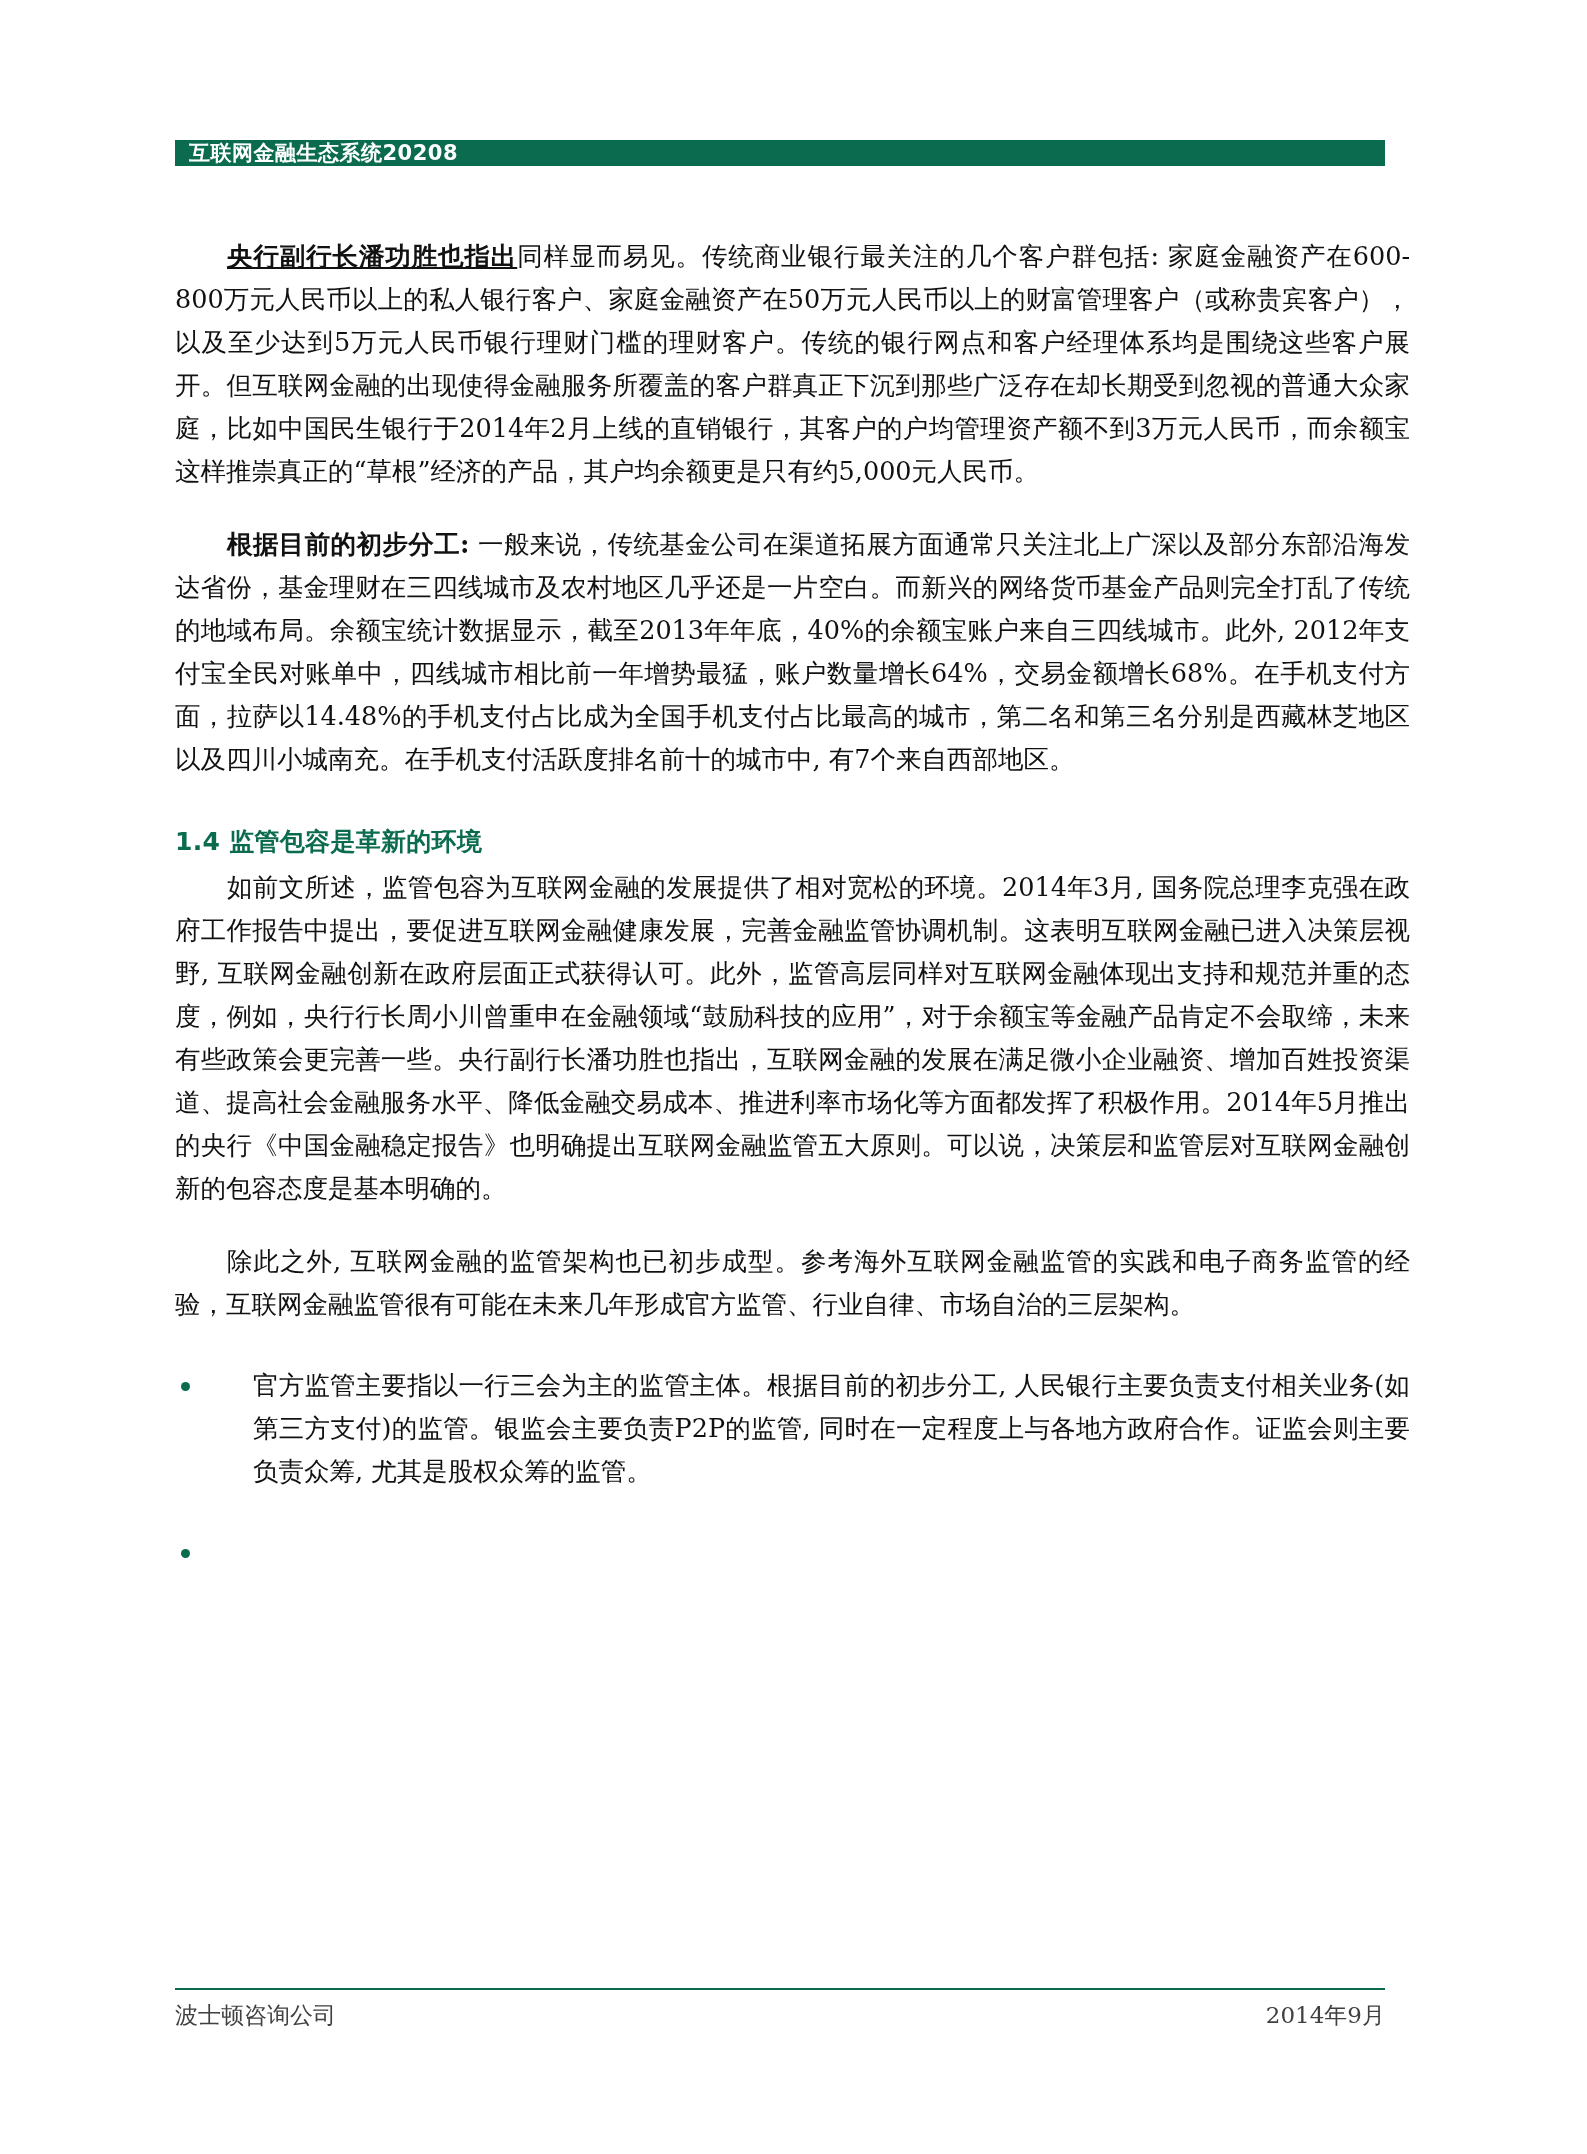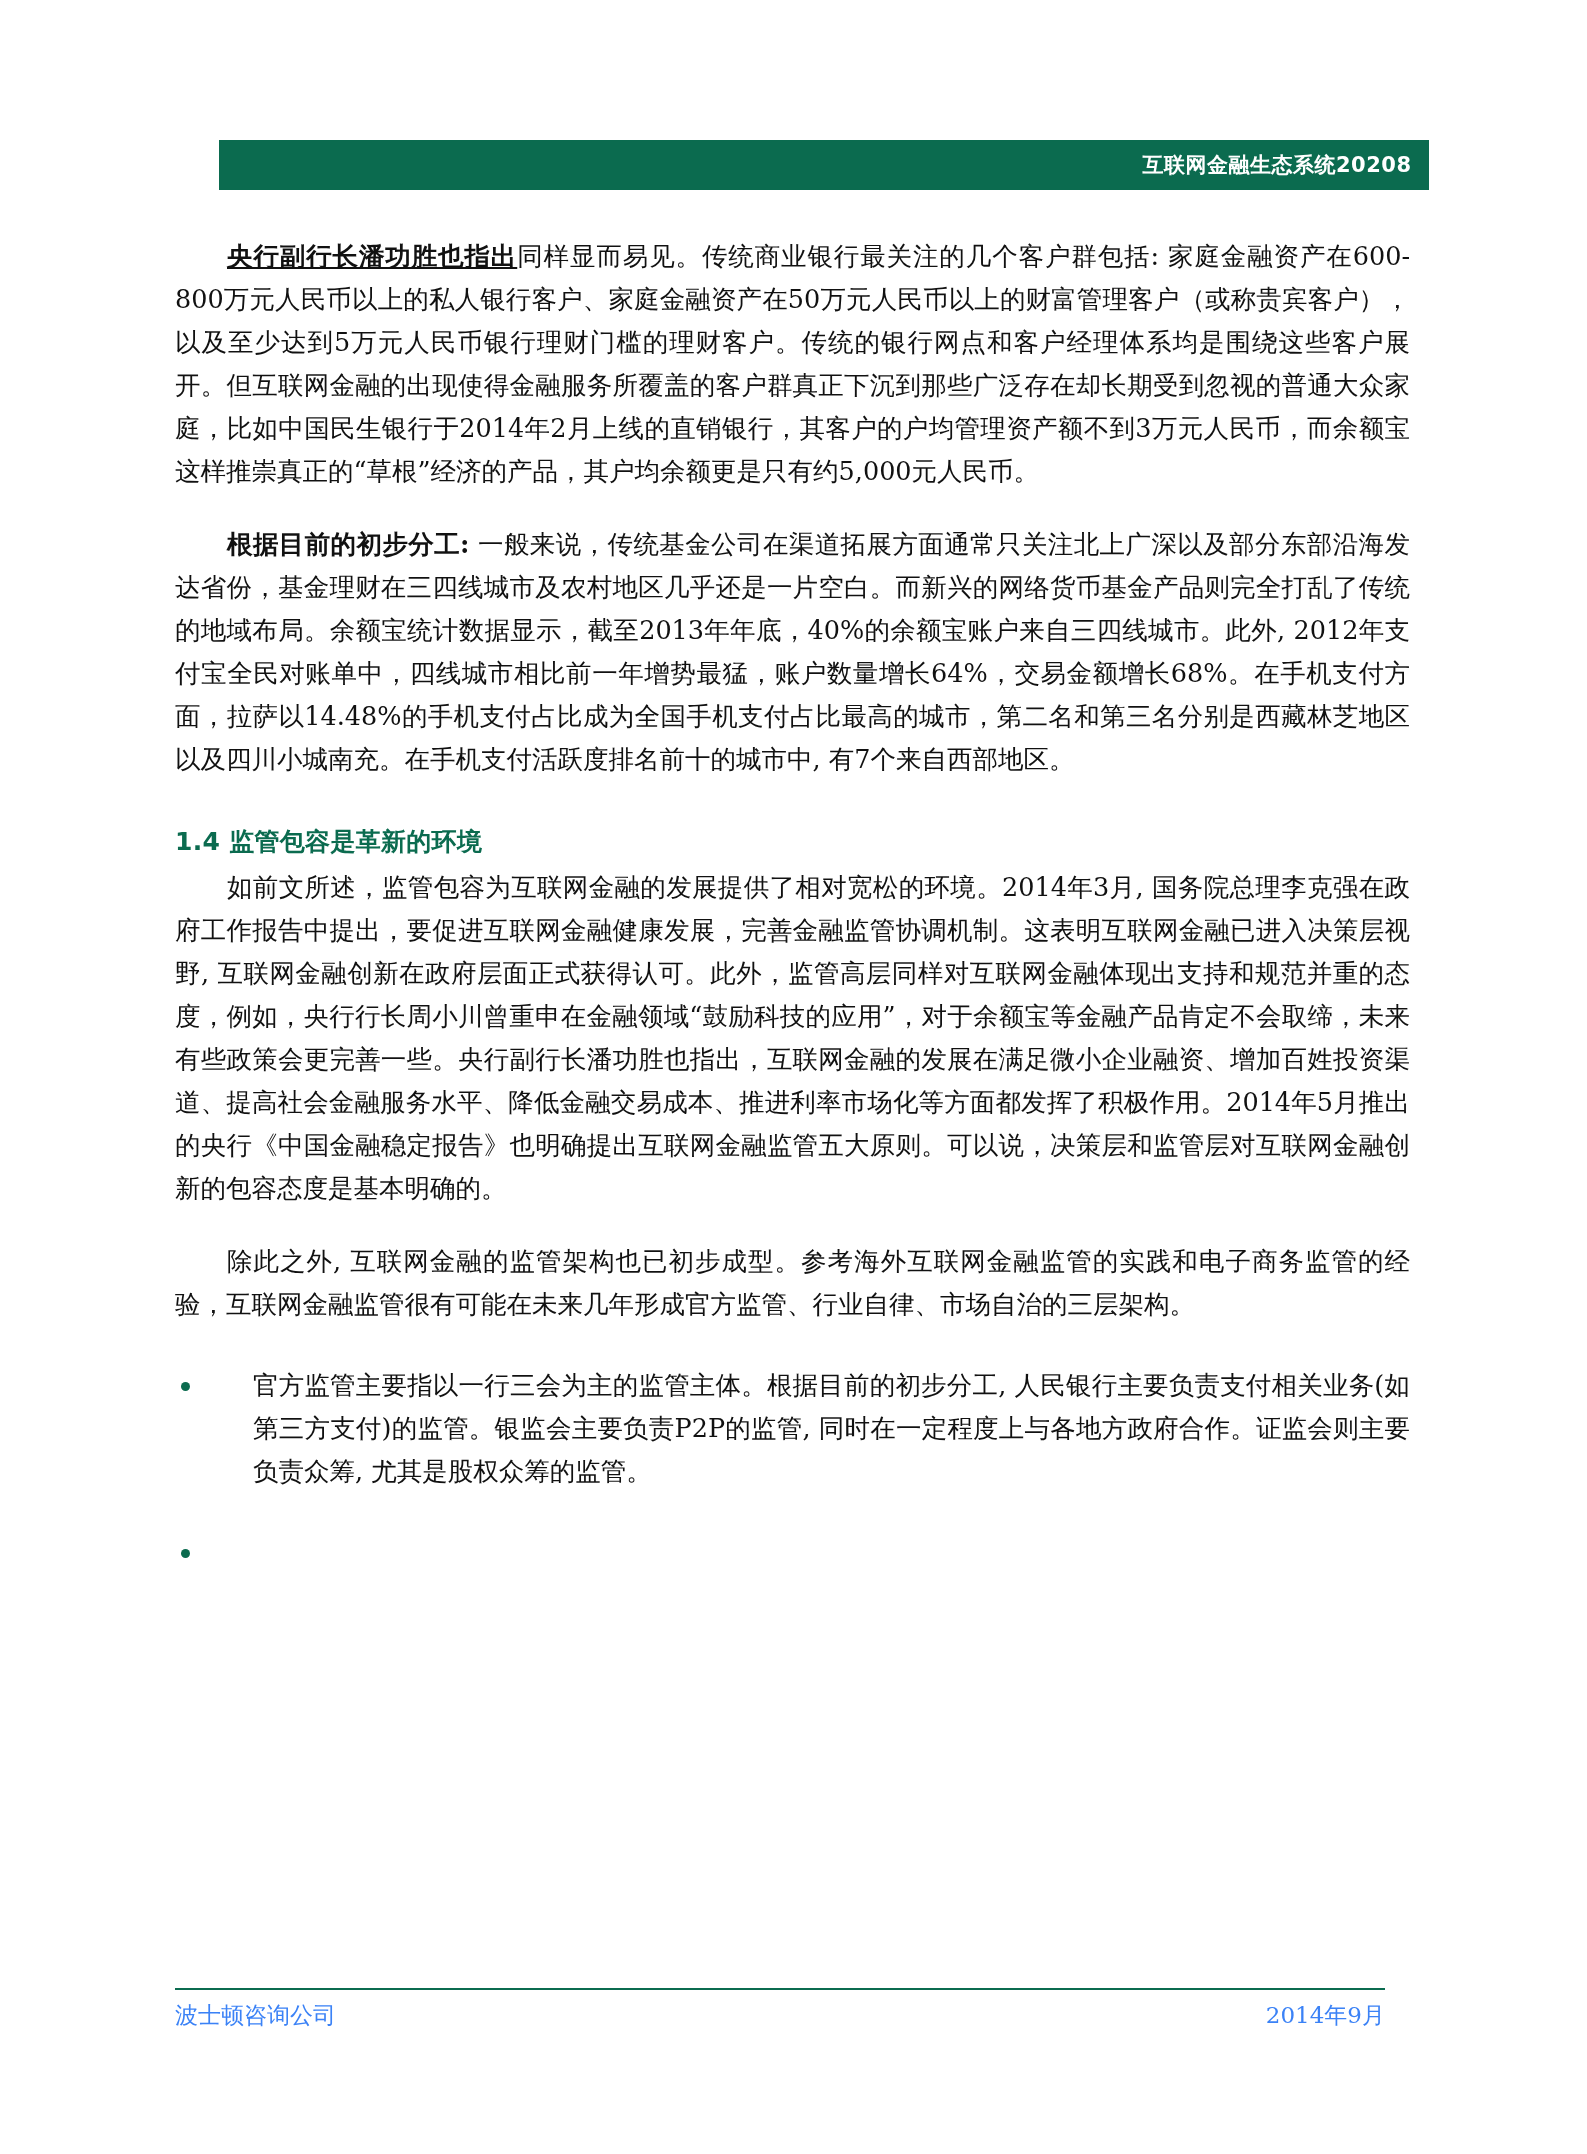--- a/index.html
+++ b/index.html
@@ -23,28 +23,27 @@
     height: 2154px;
     box-sizing: border-box;
   }
 
   
   .header {
     position: absolute;
     left: 175px;
     top: 140px;
     width: 1210px;
-    height: 50px;
+    height: 26px;
     background: #0b6b4f;
     display: flex;
     align-items: center;
-    justify-content: flex-end;
+    justify-content: flex-start;
     box-sizing: border-box;
     padding: 0 18px 0 14px;
-    margin-left: 44px;
   }
   .header-title {
     color: #ffffff;
     font-size: 21px;
     font-weight: bold;
     letter-spacing: 0.5px;
     font-family: "DejaVu Sans", sans-serif;
   }
   .header-page {
     color: #ffffff;
@@ -127,21 +126,21 @@
     width: 100%;
     height: 2px;
     background: #0b6b4f;
   }
   .footer-row {
     margin-top: 10px;
     display: flex;
     justify-content: space-between;
     align-items: baseline;
     font-size: 23px;
-    color: #3b82f6;
+    color: #404040;
     font-family: "DejaVu Serif", "Liberation Serif", serif;
   }
 </style>
 </head>
 <body>
 
 <div class="page">
 
   <div class="header">
     <span class="header-title">互联网金融生态系统2020</span>

